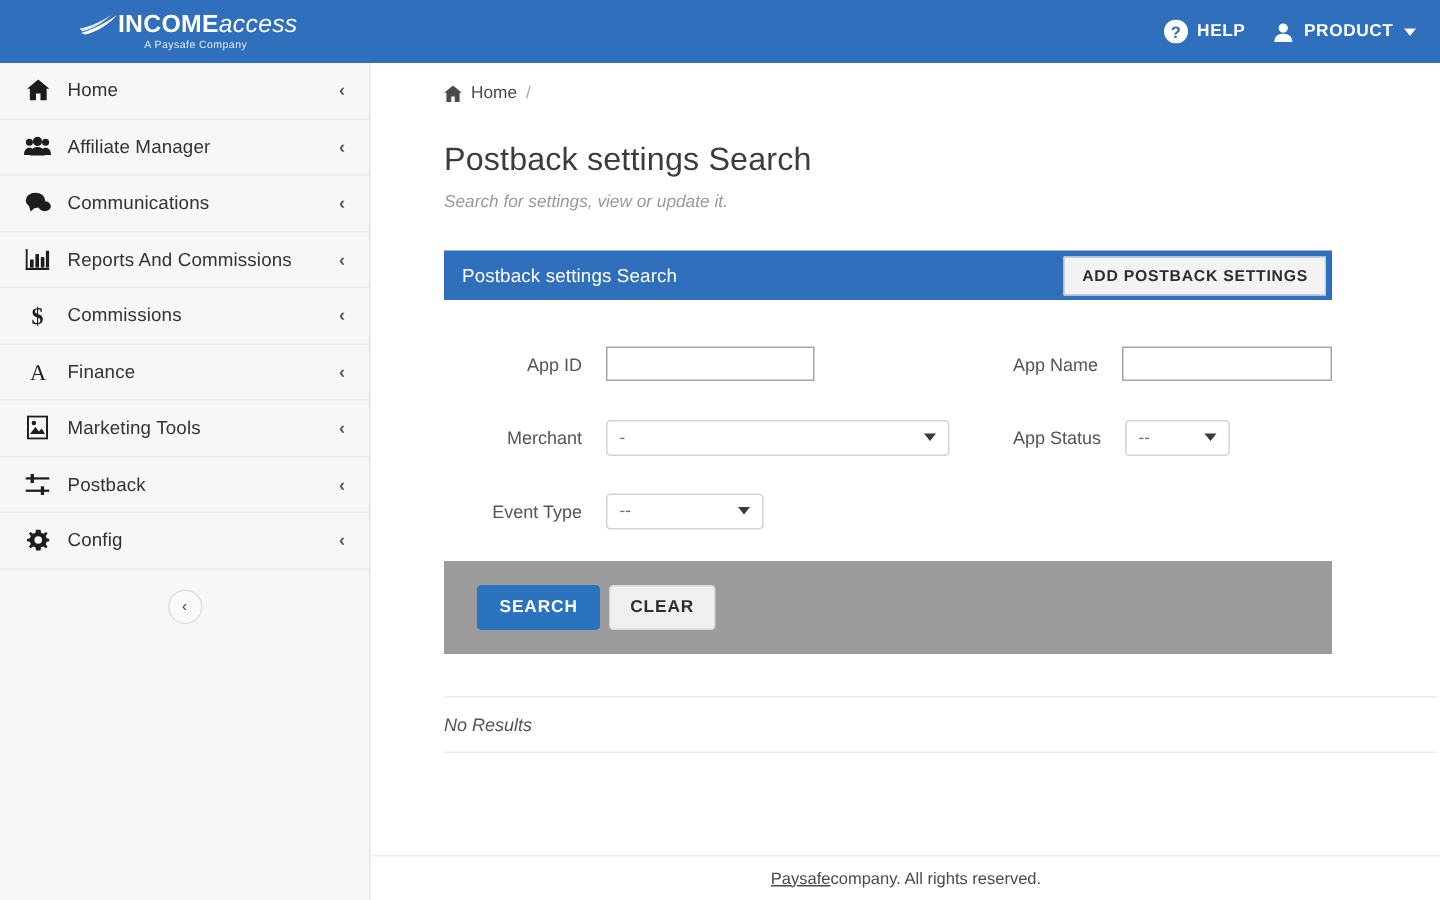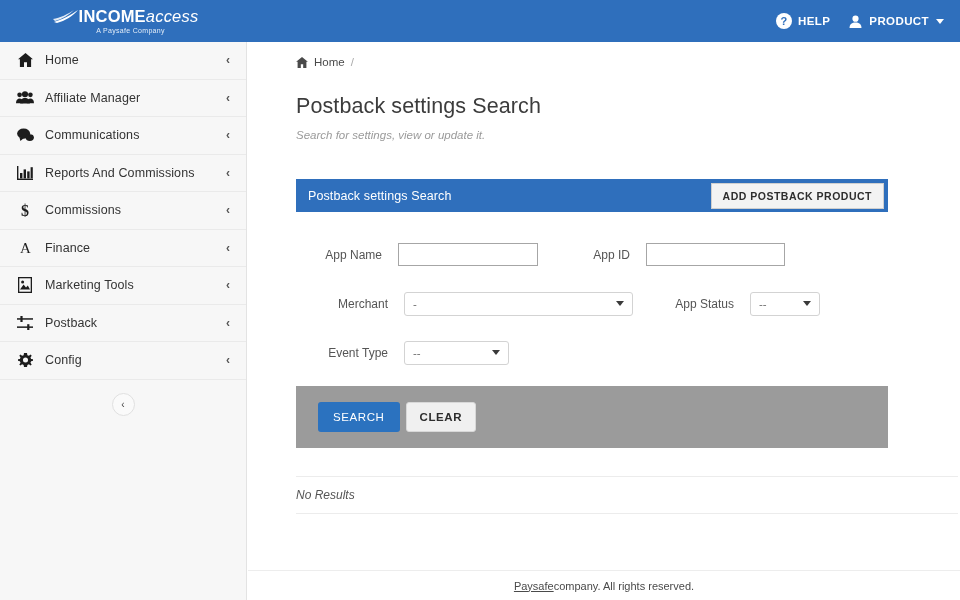--- a/index.html
+++ b/index.html
@@ -102,21 +102,21 @@
     font-size: 11.5px; color: #666666; margin-bottom: 26px;
   }
   .breadcrumb .bc-home { color: #4a4a4a; cursor: pointer; }
   .breadcrumb .bc-sep { color: #aaaaaa; }
   .page-title {
     font-size: 21.5px; color: #3c3c3c; font-weight: normal;
     letter-spacing: .1px; margin-bottom: 10px;
   }
   .page-sub {
     font-size: 11.5px; color: #9a9a9a; font-style: italic;
-    margin-bottom: 38px;
+    margin-bottom: 26px;
   }
 
   
   .panel { width: 592px; }
   .panel-head {
     height: 33px; background: #2f6fbc;
     display: flex; align-items: center;
     padding: 0 4px 0 12px;
   }
   .panel-head-title {
@@ -173,21 +173,21 @@
   .action-bar {
     margin-top: 9px;
     width: 592px; height: 62px;
     background: #9b9b9b;
     display: flex; align-items: center;
     padding-left: 22px; gap: 6px;
   }
   .btn-search {
     background: #2b72bf; color: #ffffff;
     border: none; border-radius: 3px;
-    font-size: 11.5px; font-weight: normal; letter-spacing: .6px;
+    font-size: 11.5px; font-weight: bold; letter-spacing: .6px;
     padding: 9px 15px; cursor: pointer;
     font-family: "Liberation Sans", sans-serif;
   }
   .btn-clear {
     background: #f0f0f0; color: #2d2d2d;
     border: 1px solid #d8d8d8; border-radius: 3px;
     font-size: 11.5px; font-weight: bold; letter-spacing: .6px;
     padding: 8px 13px; cursor: pointer;
     font-family: "Liberation Sans", sans-serif;
   }
@@ -374,33 +374,33 @@
       <span class="bc-home">Home</span>
       <span class="bc-sep">/</span>
     </div>
 
     <h1 class="page-title">Postback settings Search</h1>
     <div class="page-sub">Search for settings, view or update it.</div>
 
     <div class="panel">
       <div class="panel-head">
         <span class="panel-head-title">Postback settings Search</span>
-        <button class="add-btn">ADD POSTBACK PRODUCT</button>
+        <button class="add-btn">ADD POSTBACK SETTINGS</button>
       </div>
 
       <div class="panel-body">
 
         <div class="form-row">
+          <div class="fg fg-left">
+            <span class="f-label lbl-w1">App ID</span>
+            <input class="txt-input in-appid" type="text" value="" style="">
+          </div>
           <div class="fg">
             <span class="f-label lbl-w2">App Name</span>
             <input class="txt-input in-appname" type="text" value="" style="">
-          </div>
-          <div class="fg fg-left">
-            <span class="f-label lbl-w1">App ID</span>
-            <input class="txt-input in-appid" type="text" value="" style="">
           </div>
         </div>
 
         <div class="form-row">
           <div class="fg fg-left">
             <span class="f-label lbl-w1">Merchant</span>
             <div class="sel sel-merchant">
               <span>-</span>
               <span class="sel-caret"></span>
             </div>

